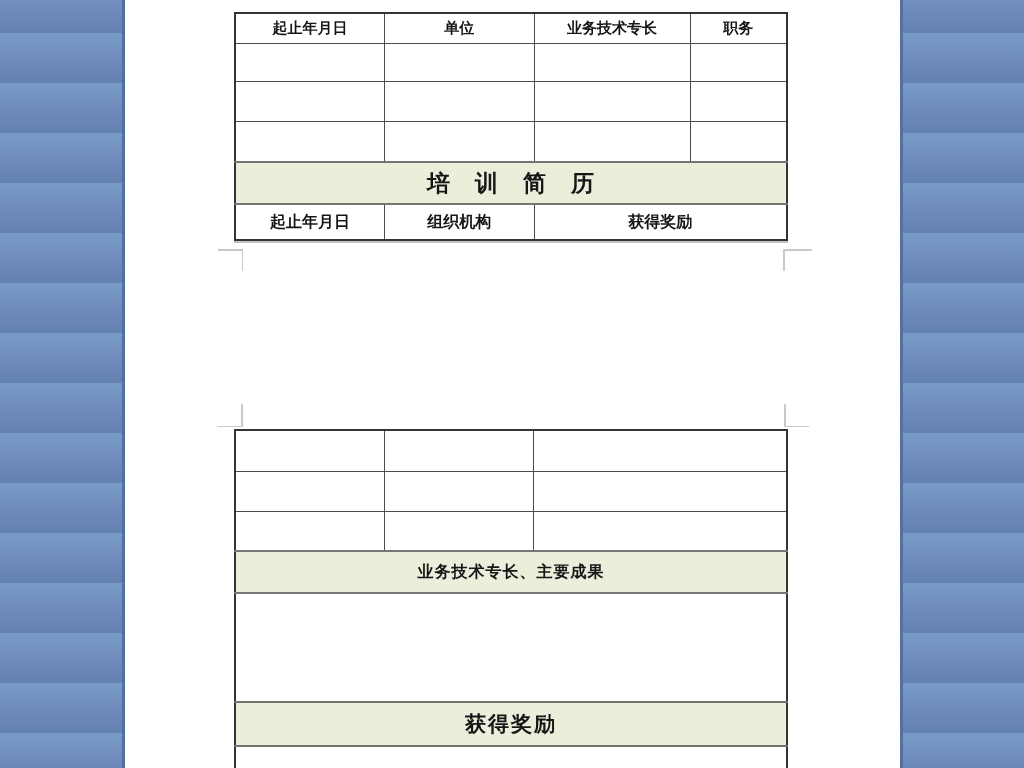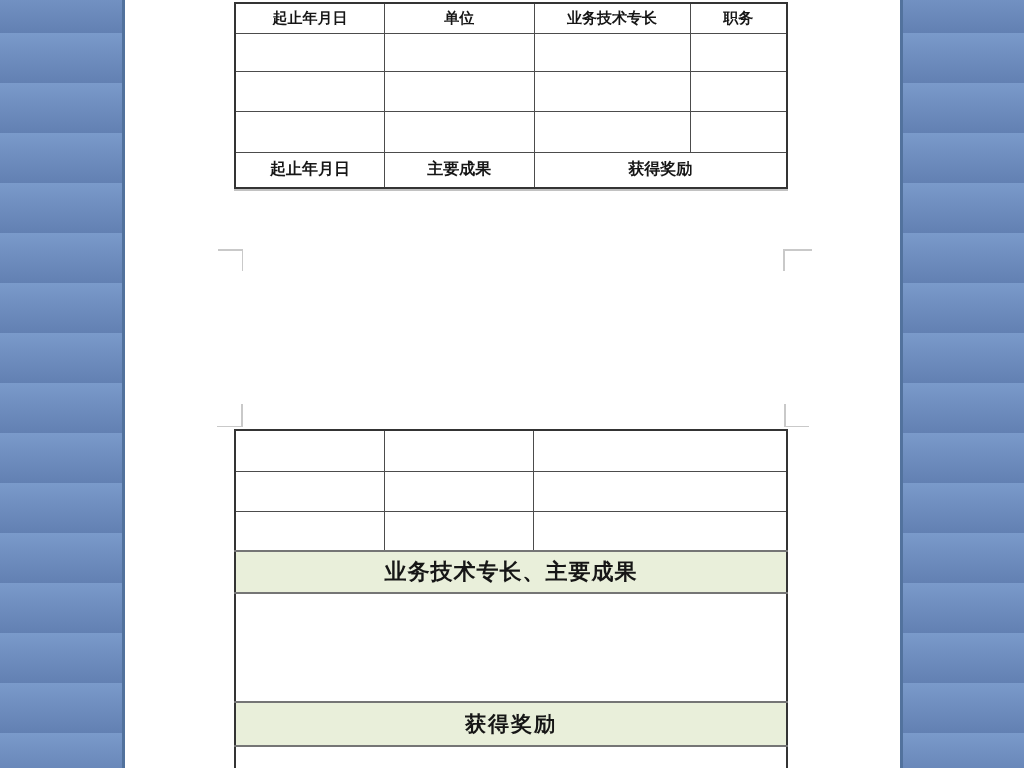--- a/index.html
+++ b/index.html
@@ -17,37 +17,37 @@
     background:var(--page-white,#ffffff);
     border-left:3px solid var(--page-edge-blue,#53739e);
     border-right:3px solid var(--page-edge-blue,#4a6a96);
     box-sizing:border-box;
   }
   table.doc-table{
     position:absolute;border-collapse:collapse;table-layout:fixed;
     background:var(--page-white,#ffffff);
     border:2px solid var(--outer-line,#343434);
   }
-  table.t1{left:234px;top:2px;width:552px;box-shadow:0 2px 0 0 #c2c2c2;}
+  table.t1{left:234px;top:12px;width:552px;box-shadow:0 2px 0 0 #c2c2c2;}
   table.t2{left:234px;top:429px;width:552px;}
   .doc-table td{
     border:1.5px solid var(--grid-line,#4c4c4c);
     padding:0;text-align:center;vertical-align:middle;
     color:var(--text-black,#161616);overflow:hidden;white-space:nowrap;
   }
   .hdr-serif td{font-family:"Liberation Serif",serif;font-weight:700;font-size:15px;}
   .hdr-sans td{font-family:"Liberation Sans",sans-serif;font-weight:700;font-size:16px;}
   td.band{
     background:var(--section-band-green,#e9efda);
     border-top:2px solid var(--band-border-gray,#6f6f6f);
     border-bottom:2px solid var(--band-border-gray,#6f6f6f);
     font-weight:700;
   }
   td.band-training{font-size:23px;letter-spacing:1px;}
-  td.band-specialty{font-size:22px;letter-spacing:1px;}
+  td.band-specialty{font-size:16px;letter-spacing:1px;}
   td.band-awards{font-size:21px;letter-spacing:2px;}
   .t1 col.c1{width:149.5px}.t1 col.c2{width:149.5px}.t1 col.c3{width:156px}.t1 col.c4{width:97px}
   .t2 col.c1{width:149.5px}.t2 col.c2{width:149px}.t2 col.c3{width:253.5px}
   .mark{position:absolute;background:var(--margin-mark-gray,#c9c9c9);}
 </style>
 </head>
 <body>
 
 <div class="stage">
 
@@ -78,23 +78,26 @@
           <td></td>
           <td></td>
           <td></td>
     </tr>
     <tr style="height:41px">
       <td></td>
           <td></td>
           <td></td>
           <td></td>
     </tr>
+    <tr style="height:42px">
+      <td colspan="4" class="band band-training">培　训　简　历</td>
+    </tr>
     <tr class="hdr-sans" style="height:36px">
       <td>起止年月日</td>
-      <td>主要成果</td>
+      <td>组织机构</td>
       <td colspan="2">获得奖励</td>
     </tr>
   </tbody>
     </table>
 
   <div class="mark" style="left:218px;top:249px;width:25px;height:1.5px"></div>
   <div class="mark" style="left:241.5px;top:249px;width:1.5px;height:22px"></div>
   <div class="mark" style="left:783px;top:249px;width:29px;height:1.5px"></div>
   <div class="mark" style="left:783px;top:249px;width:1.5px;height:22px"></div>
 

